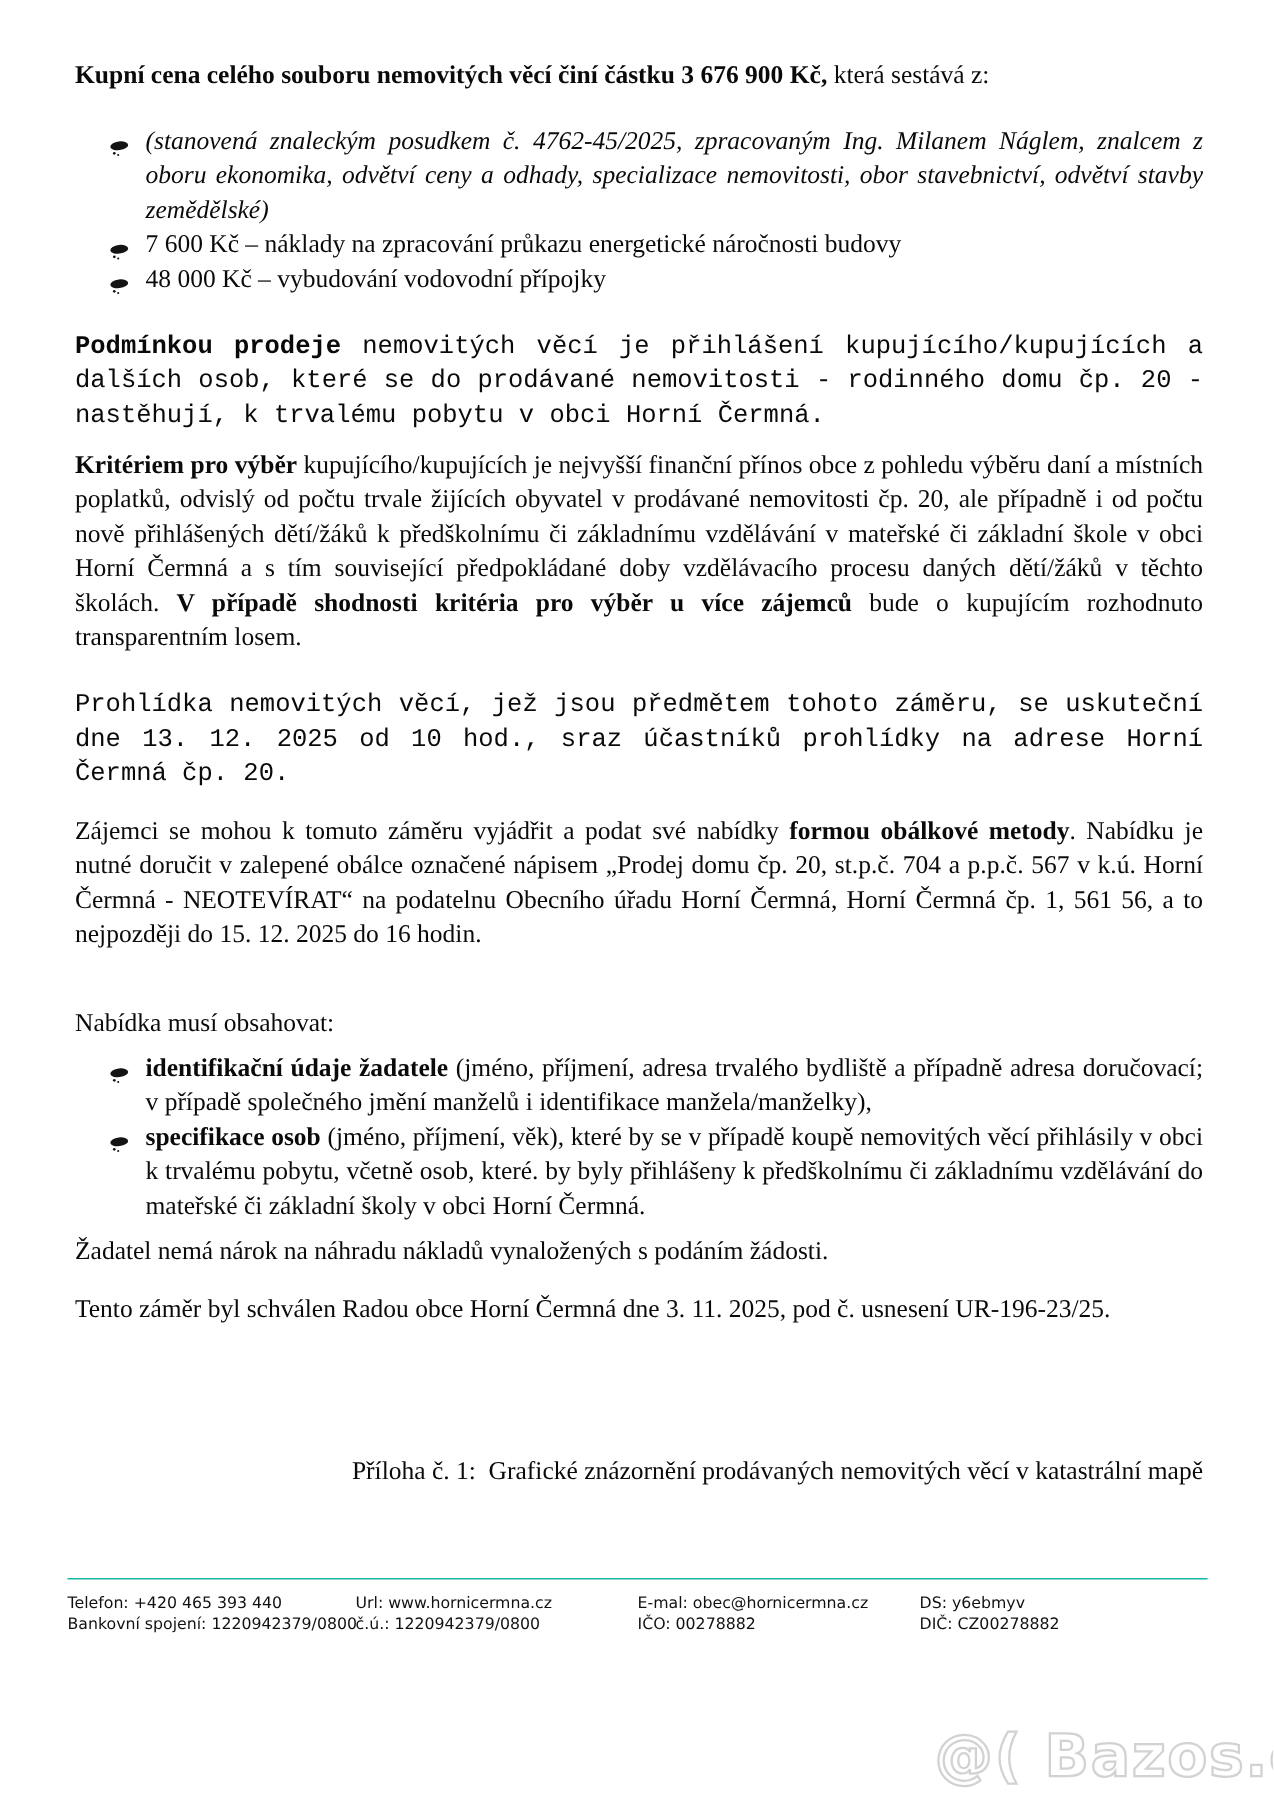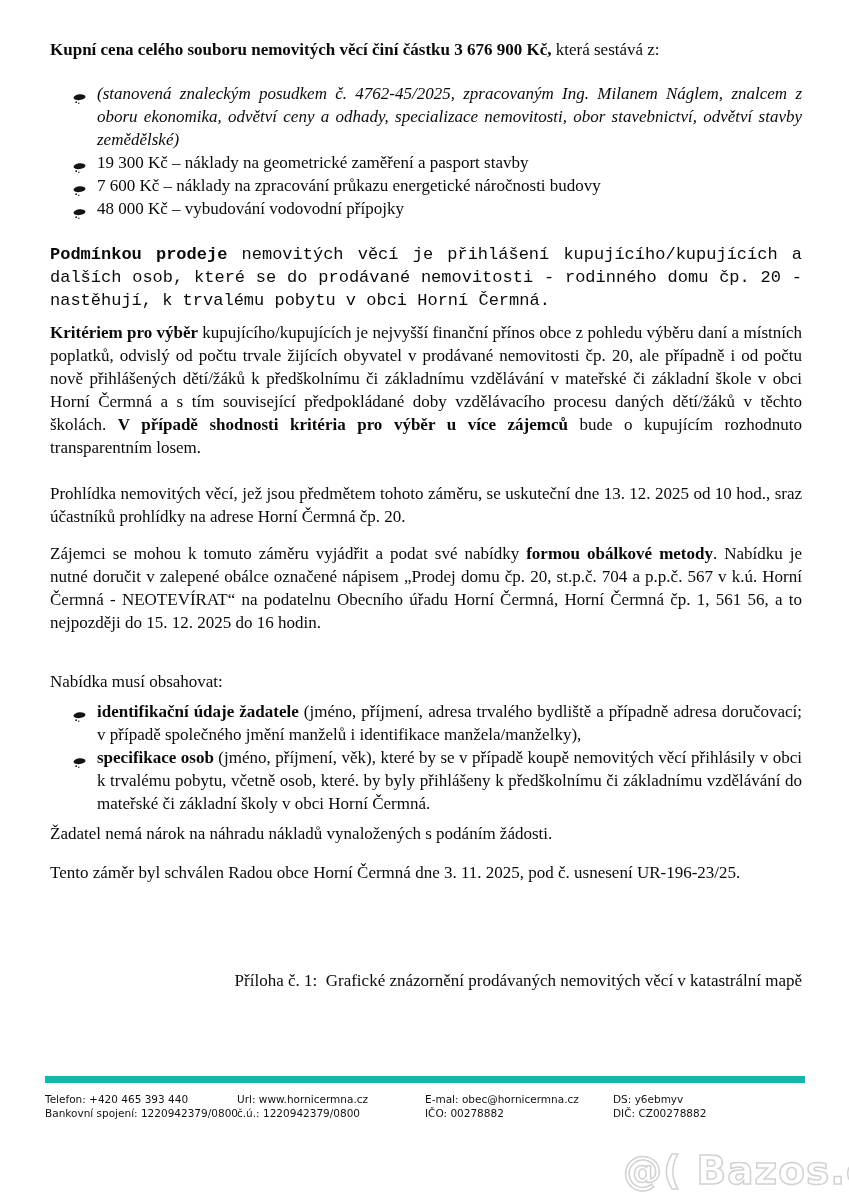--- a/index.html
+++ b/index.html
@@ -15,37 +15,37 @@
   }
   .content { padding:38px 47px 0 50px; }
   .p { margin:0; text-align:justify; }
   b, .b { font-weight:bold; }
   .it { font-style:italic; }
 
   .intro        { margin-bottom:21px; }
   .price-list   { margin-bottom:23px; }
   .p-condition  { margin-bottom:9px;font-family:Liberation Mono, monospace; }
   .p-criteria   { margin-bottom:23px; }
-  .p-viewing    { margin-bottom:14px; }
+  .p-viewing    { margin-bottom:14px;font-family:Liberation Mono, monospace; }
   .p-offer      { margin-bottom:12px; }
   .p-must       { margin-bottom:7px; text-align:left;margin-top:36px; }
   .req-list     { margin-bottom:7px; }
   .p-noclaim    { margin-bottom:16px; text-align:left; }
   .p-approval   { margin-bottom:85px; text-align:left; }
   .signature    { margin-bottom:19px; }
   .sig-line     { text-align:left; }
   .attachment   { text-align:right; white-space:pre-wrap; }
 
   .li { position:relative; padding-left:47px; text-align:justify; }
   .li .bullet { position:absolute; left:22px; top:6px; width:15px; height:12px; }
 
   .footer {
     position:absolute;
-    left:45px; right:44px; top:1076px;
-    border-top:7px solid #14b8a6;
+    left:45px; right:44px; top:1052px;
+    border-top:1px solid #14b8a6;
     padding-top:9px;
   }
   .footer-grid {
     display:grid;
     grid-template-columns:192px 188px 188px 1fr;
     font-family:"DejaVu Sans", sans-serif;
     font-size:10.5px;
     line-height:14px;
     color:#111111;
     white-space:nowrap;
@@ -80,30 +80,20 @@
         <span class="bullet">
           <svg width="15" height="12" viewBox="0 0 15 12">
               <ellipse cx="7.5" cy="4.2" rx="6" ry="2.9" fill="#141414" transform="rotate(-7 7.5 4.2)"></ellipse>
               <circle cx="4.2" cy="9.2" r="0.9" fill="#141414"></circle>
               <circle cx="6.8" cy="10.3" r="0.7" fill="#141414"></circle>
             </svg>
         </span>
         <div class="it">(stanovená znaleckým posudkem č. 4762-45/2025, zpracovaným Ing. Milanem Náglem, znalcem z oboru ekonomika, odvětví ceny a odhady, specializace nemovitosti, obor stavebnictví, odvětví stavby zemědělské)</div>
       </div>
 
-      <div class="li">
-        <span class="bullet">
-          <svg width="15" height="12" viewBox="0 0 15 12">
-              <ellipse cx="7.5" cy="4.2" rx="6" ry="2.9" fill="#141414" transform="rotate(-7 7.5 4.2)"></ellipse>
-              <circle cx="4.2" cy="9.2" r="0.9" fill="#141414"></circle>
-              <circle cx="6.8" cy="10.3" r="0.7" fill="#141414"></circle>
-            </svg>
-        </span>
-        <div>19 300 Kč – náklady na geometrické zaměření a pasport stavby</div>
-      </div>
 
       <div class="li">
         <span class="bullet">
           <svg width="15" height="12" viewBox="0 0 15 12">
               <ellipse cx="7.5" cy="4.2" rx="6" ry="2.9" fill="#141414" transform="rotate(-7 7.5 4.2)"></ellipse>
               <circle cx="4.2" cy="9.2" r="0.9" fill="#141414"></circle>
               <circle cx="6.8" cy="10.3" r="0.7" fill="#141414"></circle>
             </svg>
         </span>
         <div>7 600 Kč – náklady na zpracování průkazu energetické náročnosti budovy</div>

